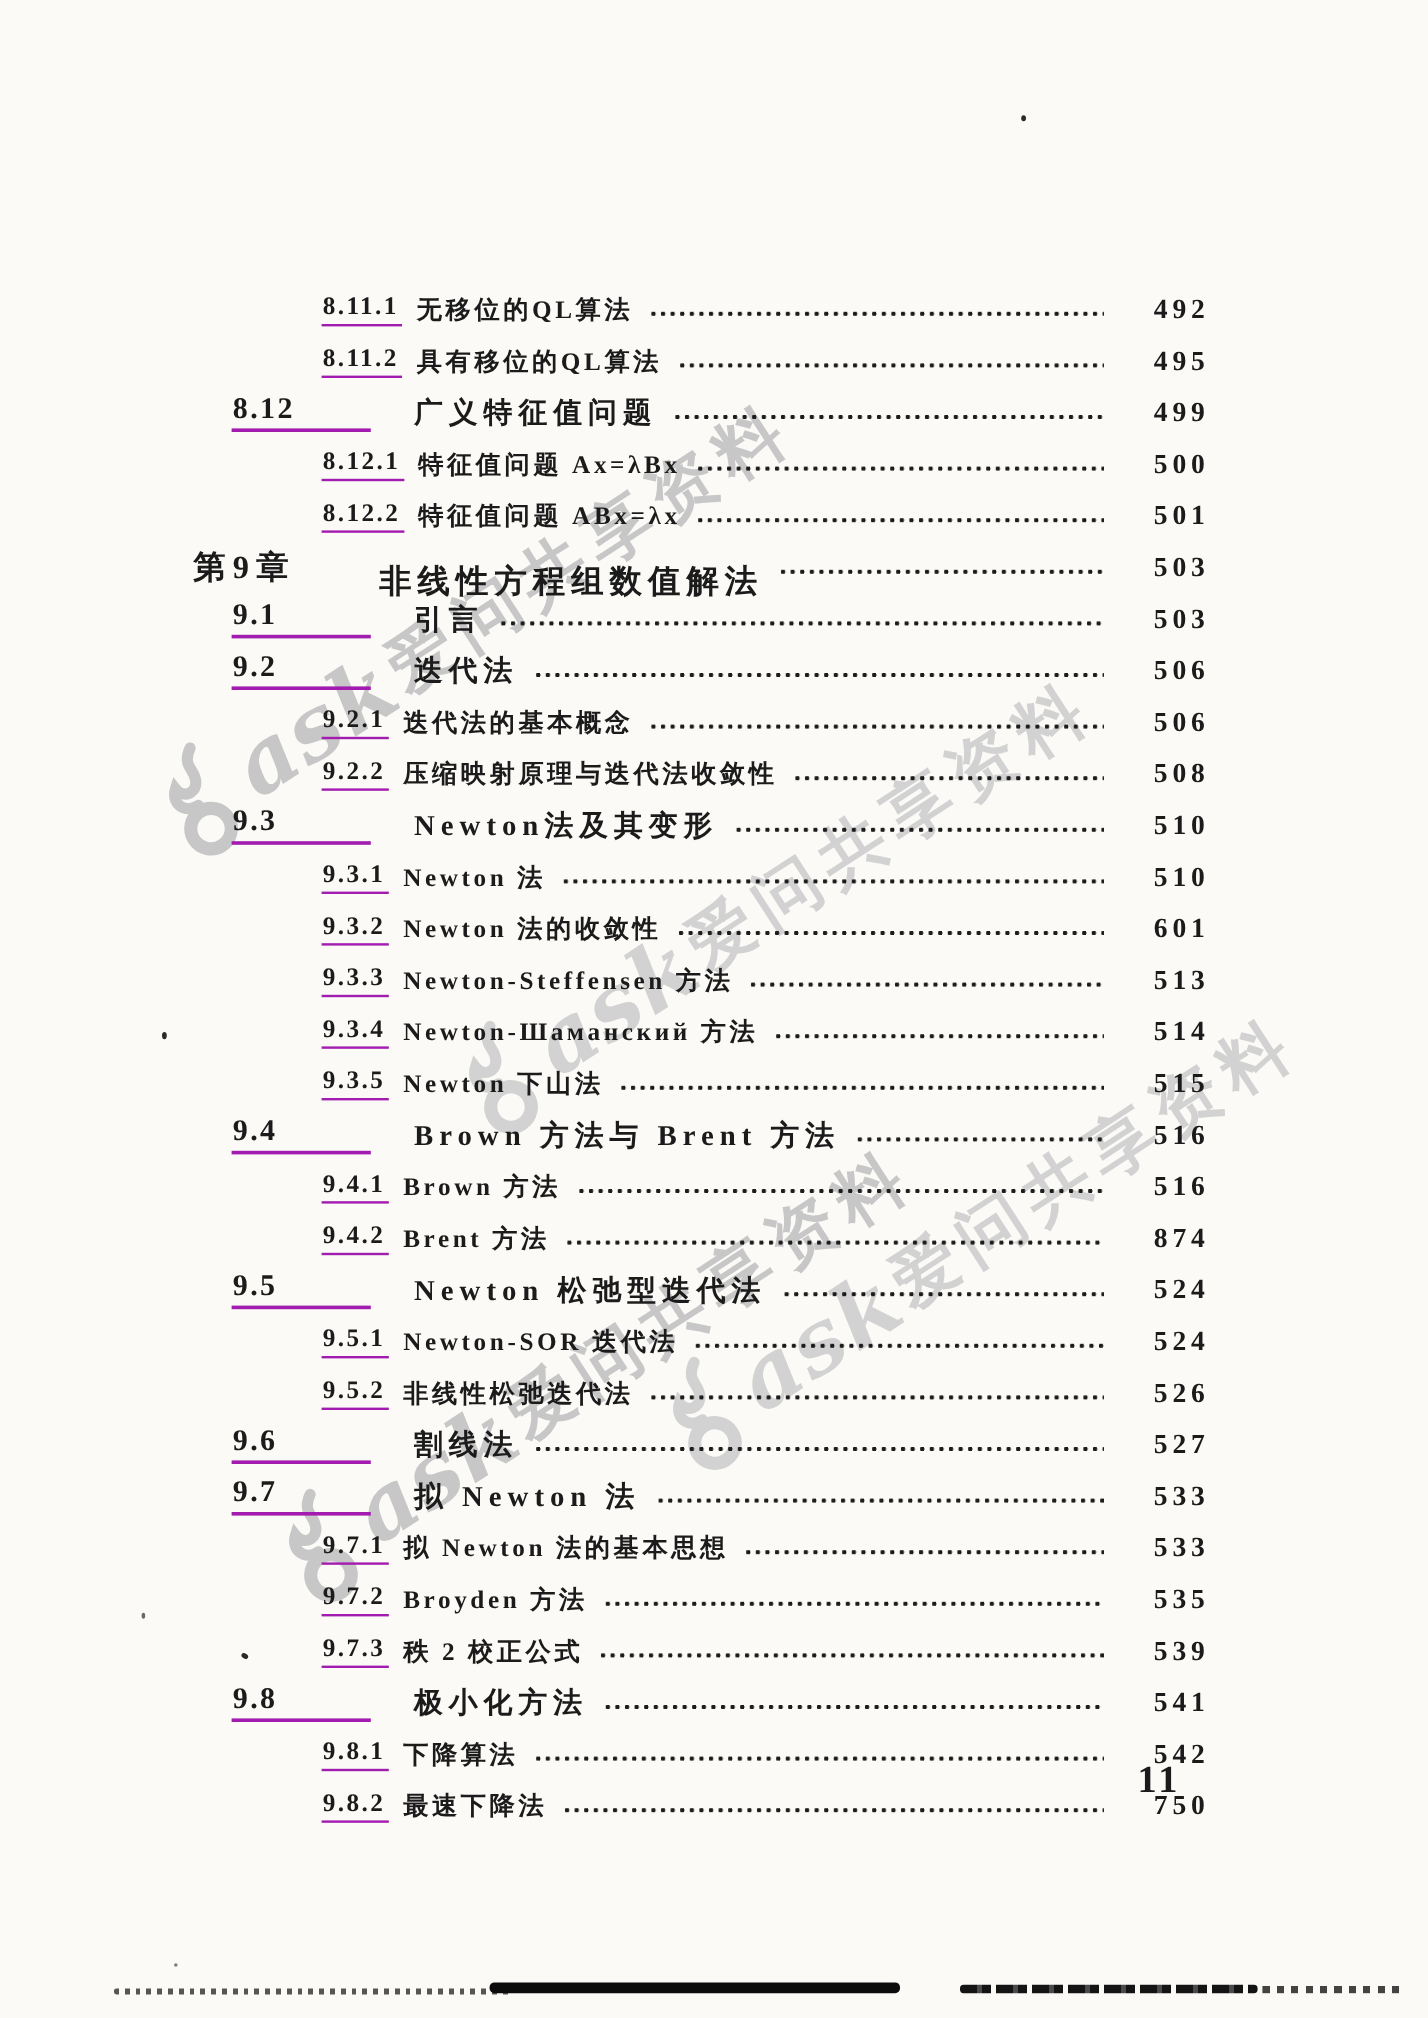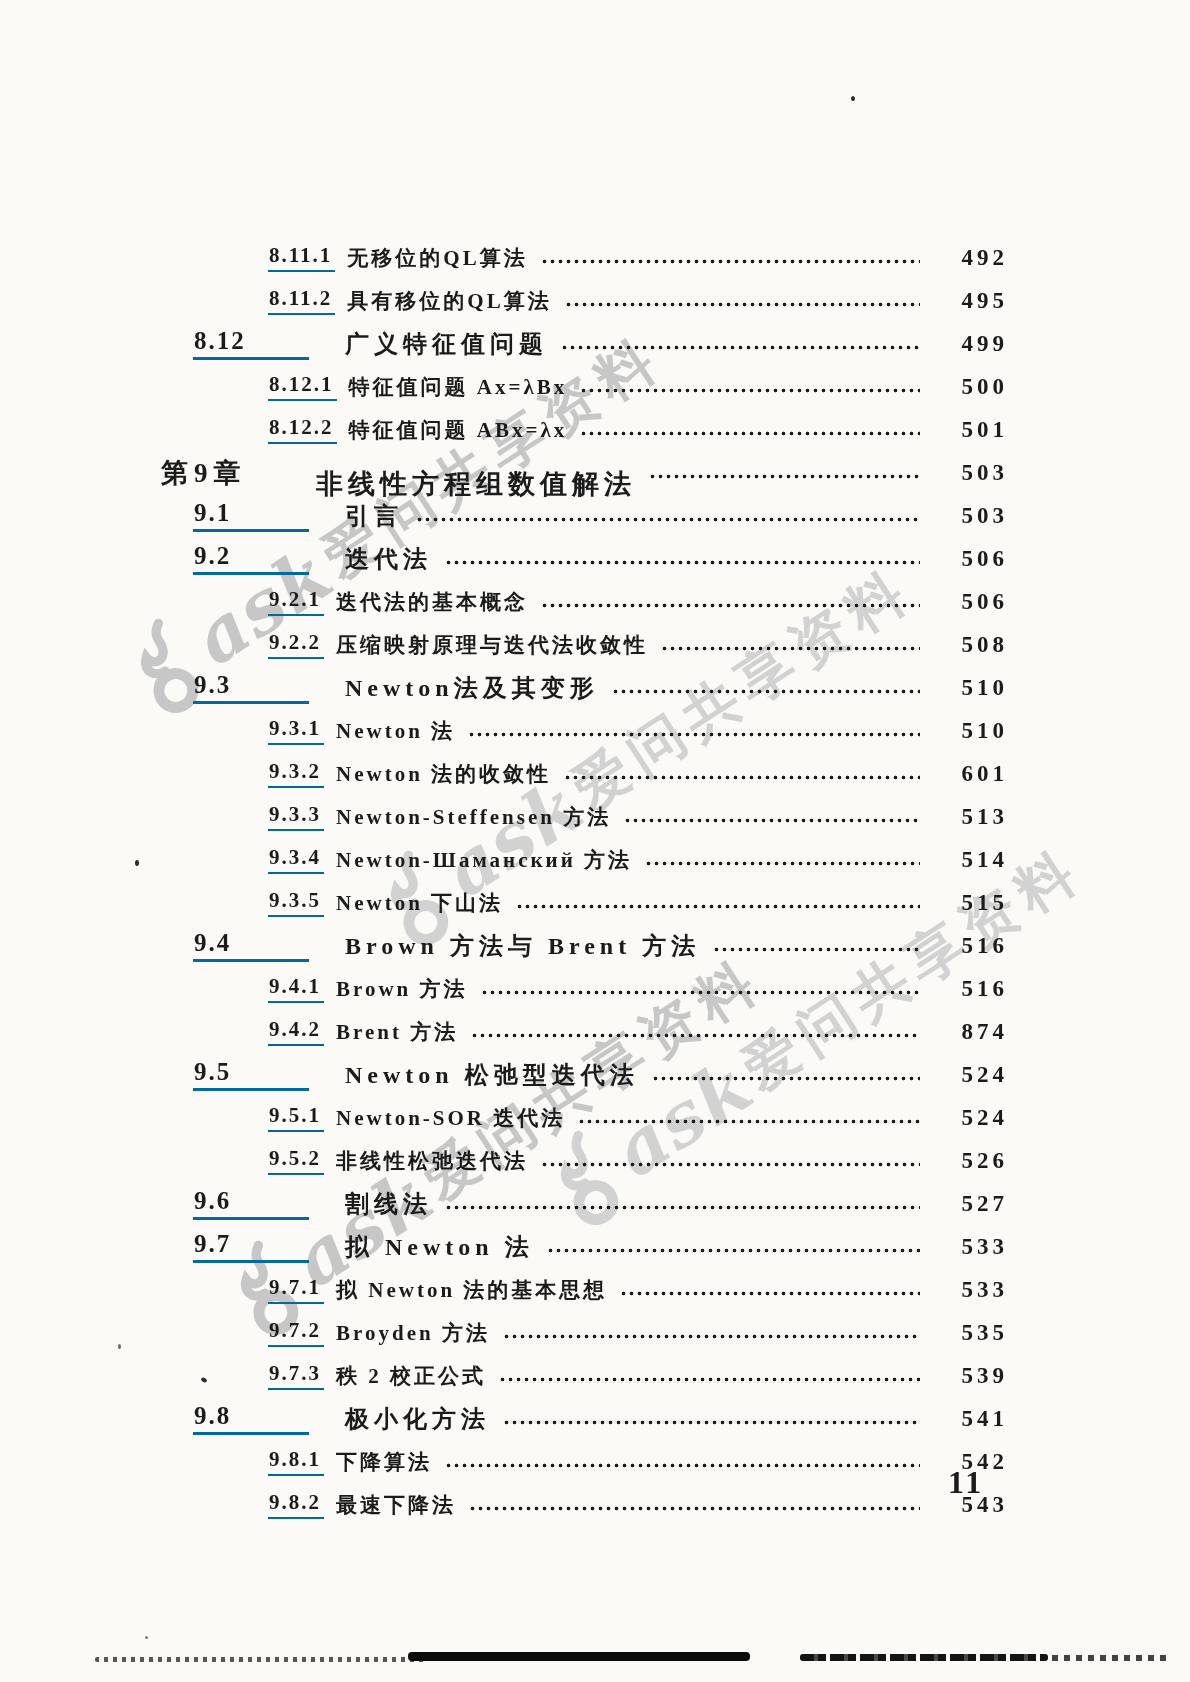--- a/index.html
+++ b/index.html
@@ -30,21 +30,21 @@
   .wm svg{flex:0 0 auto;}
 
   
   .toc{position:absolute;left:0;top:236px;right:0;z-index:2;}
   .row{
     display:flex;align-items:center;height:43px;
     padding-right:182px;
   }
   .row .num{
     font-weight:bold;letter-spacing:2px;white-space:nowrap;
-    border-bottom:3px solid #0369a1;padding:0 3px 2px 1px;
+    border-bottom:3px solid #a21caf;padding:0 3px 2px 1px;
   }
   .row .title{white-space:nowrap;font-weight:bold;font-family:Liberation Serif, serif;}
   .row .leader{
     flex:1;height:5px;margin:8px 10px 0 14px;min-width:20px;
     background-image:radial-gradient(circle at 2.5px 2.5px,#1c1c1c 1.7px,rgba(0,0,0,0) 2.1px);
     background-size:8px 5px;background-repeat:repeat-x;
   }
   .row .pg{
     width:78px;text-align:right;font-size:23px;font-weight:bold;letter-spacing:4px;
     white-space:nowrap;
@@ -309,21 +309,21 @@
       <div class="row lvl-sub">
         <span class="num">9.8.1</span>
         <span class="title">下降算法</span>
         <span class="leader"></span>
         <span class="pg">542</span>
       </div>
       <div class="row lvl-sub">
         <span class="num">9.8.2</span>
         <span class="title">最速下降法</span>
         <span class="leader"></span>
-        <span class="pg">543</span>
+        <span class="pg">750</span>
       </div>
     </div>
 
   <div class="folio">11</div>
 
   <div class="smudge smudge-a"></div>
   <div class="smudge smudge-b"></div>
   <div class="smudge smudge-c"></div>
   <div class="smudge smudge-d"></div>
   <div class="speck" style="left:851px;top:96px;width:4px;height:5px;"></div>

